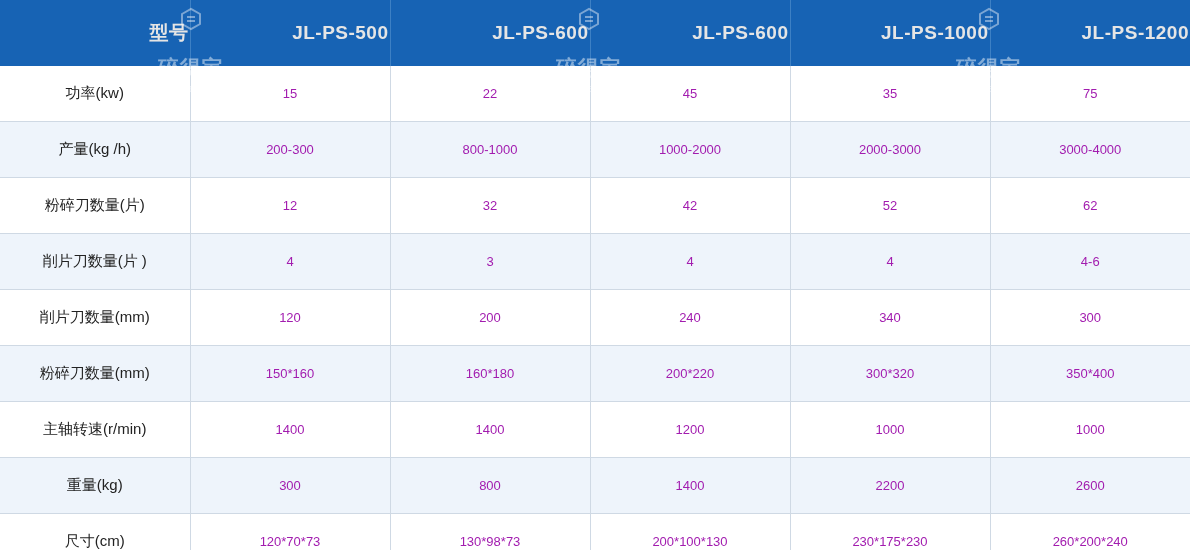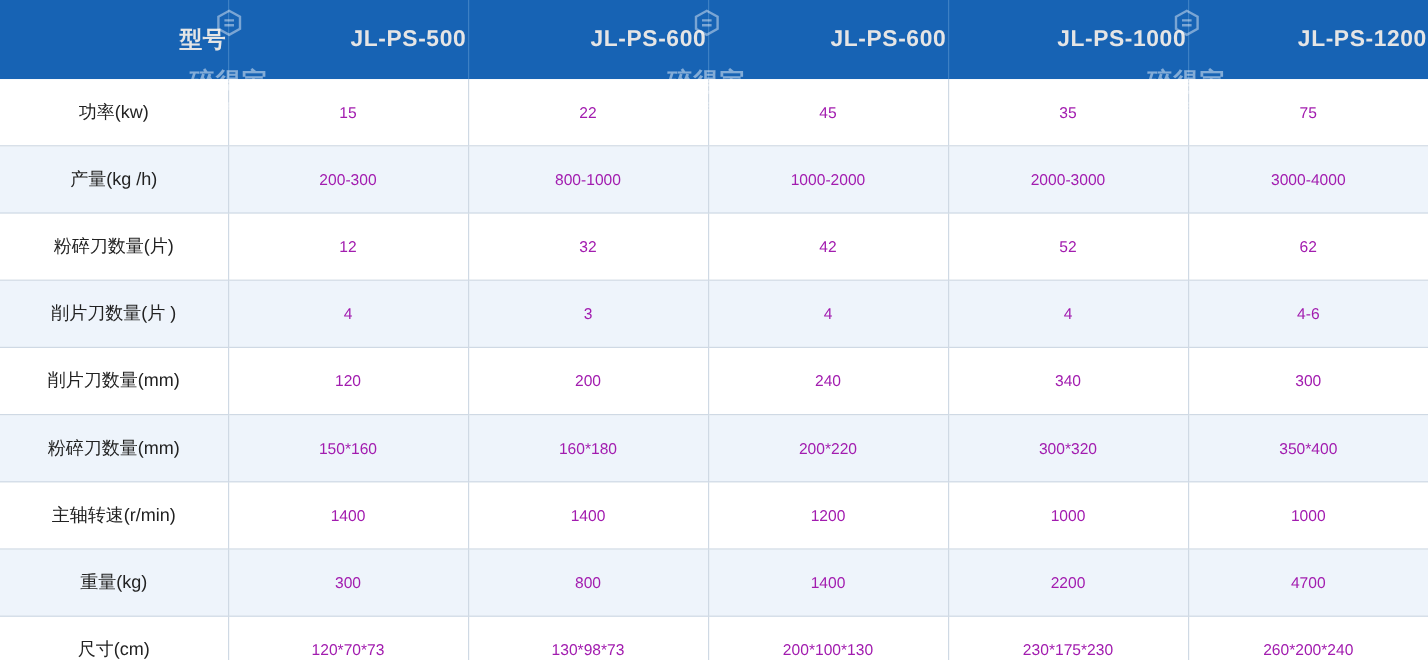--- a/index.html
+++ b/index.html
@@ -185,21 +185,21 @@
       <td>1200</td>
       <td>1000</td>
       <td>1000</td>
     </tr>
     <tr class="even">
       <td class="label">重量(kg)</td>
       <td>300</td>
       <td>800</td>
       <td>1400</td>
       <td>2200</td>
-      <td>4700</td>
+      <td>2600</td>
     </tr>
     <tr class="odd">
       <td class="label">尺寸(cm)</td>
       <td>120*70*73</td>
       <td>130*98*73</td>
       <td>200*100*130</td>
       <td>230*175*230</td>
       <td>260*200*240</td>
     </tr>
   </tbody>

